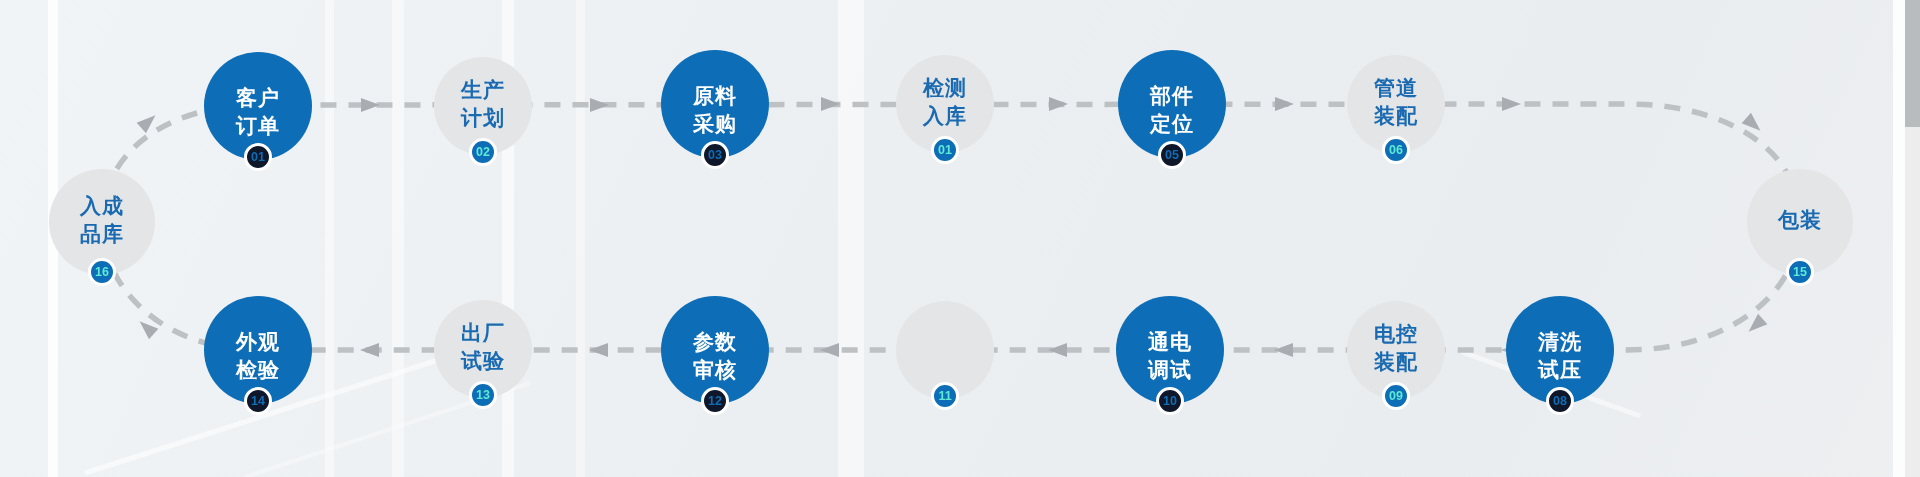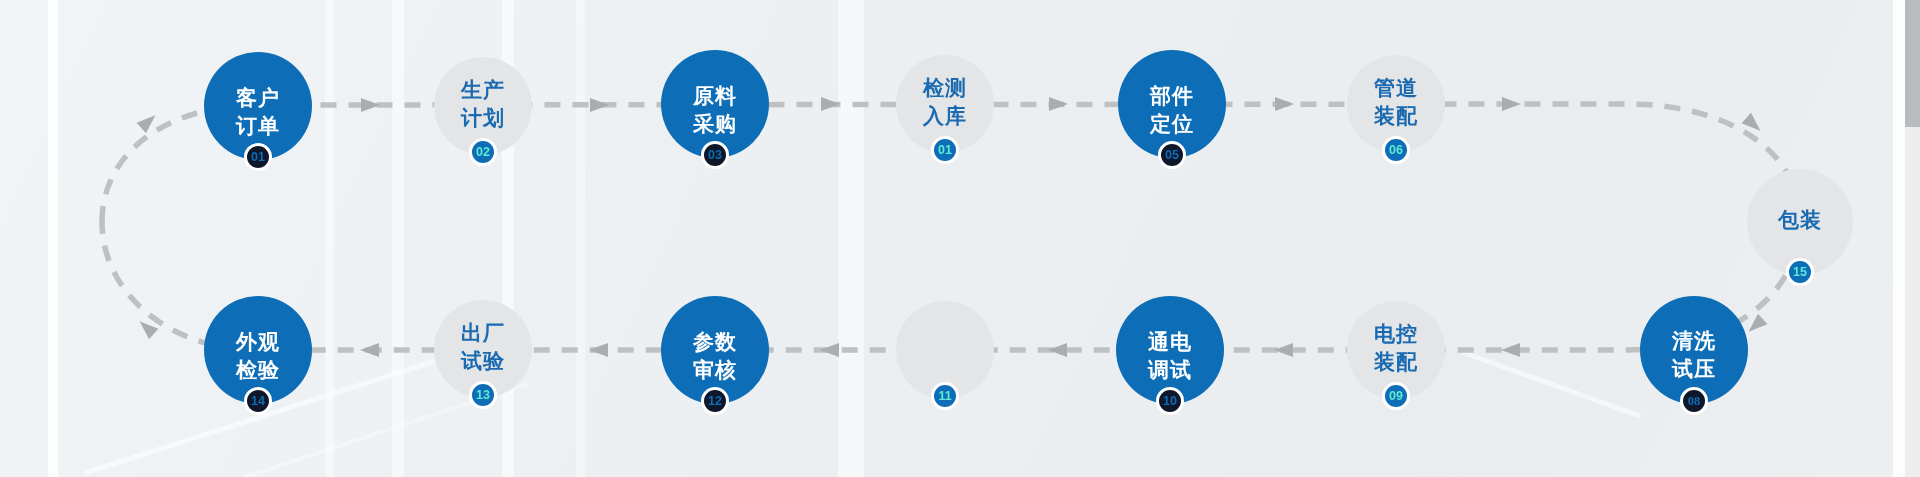--- a/index.html
+++ b/index.html
@@ -110,21 +110,21 @@
           <div>装配</div>
         </div>
         <span class="badge">06</span>
       </div>
       <div class="node gray" style="left: 1747px; top: 169px; width: 106px; height: 106px;">
         <div class="label">
           <div>包装</div>
         </div>
         <span class="badge">15</span>
       </div>
-      <div class="node blue" style="left: 1640px; top: 296px; width: 108px; height: 108px; font-family: Liberation Serif, serif;">
+      <div class="node blue" style="left: 1506px; top: 296px; width: 108px; height: 108px;">
         <div class="label">
           <div>清洗</div>
           <div>试压</div>
         </div>
         <span class="badge">08</span>
       </div>
       <div class="node gray" style="left: 1347px; top: 301px; width: 98px; height: 98px;">
         <div class="label">
           <div>电控</div>
           <div>装配</div>
@@ -155,14 +155,21 @@
         </div>
         <span class="badge">13</span>
       </div>
       <div class="node blue" style="left: 204px; top: 296px; width: 108px; height: 108px;">
         <div class="label">
           <div>外观</div>
           <div>检验</div>
         </div>
         <span class="badge">14</span>
       </div>
+      <div class="node gray" style="left: 49px; top: 169px; width: 106px; height: 106px;">
+        <div class="label">
+          <div>入成</div>
+          <div>品库</div>
+        </div>
+        <span class="badge">16</span>
+      </div>
     </div>
 </div>
 
 </body></html>

